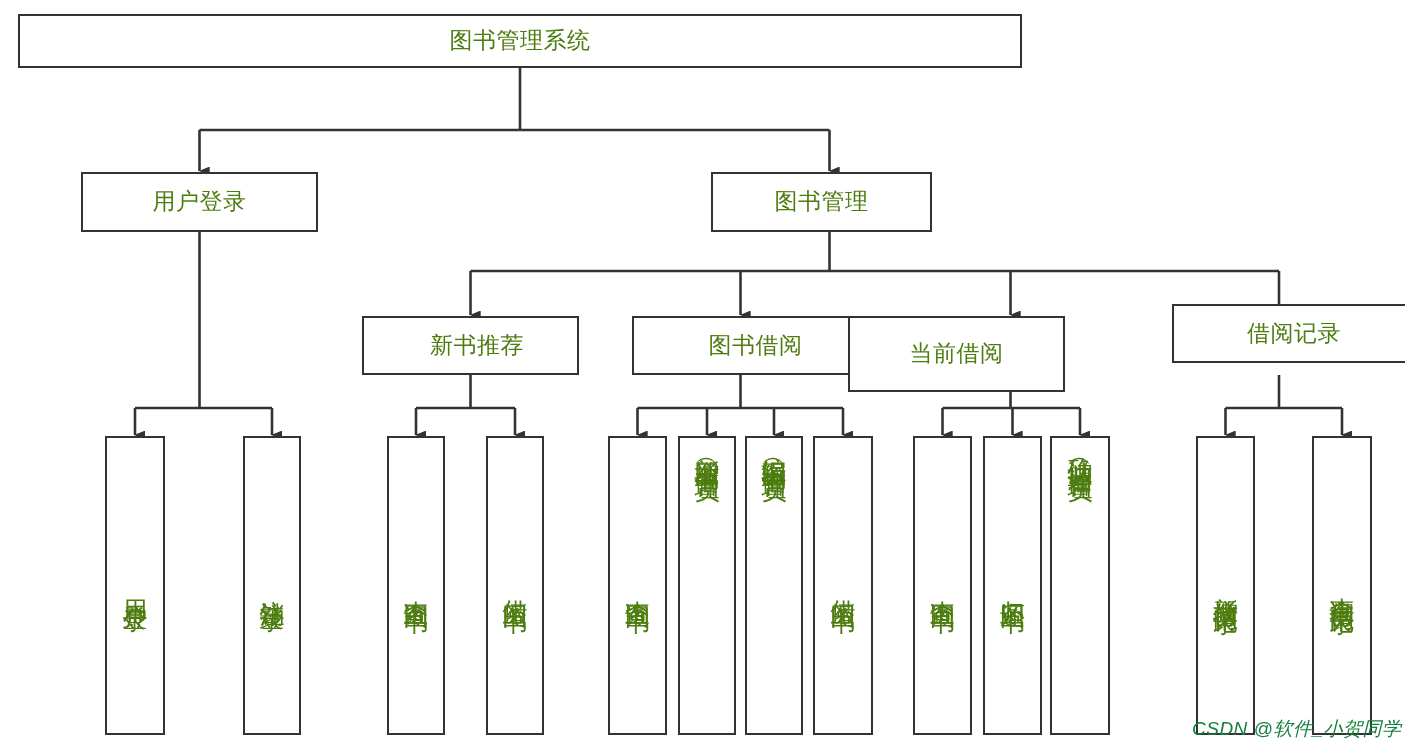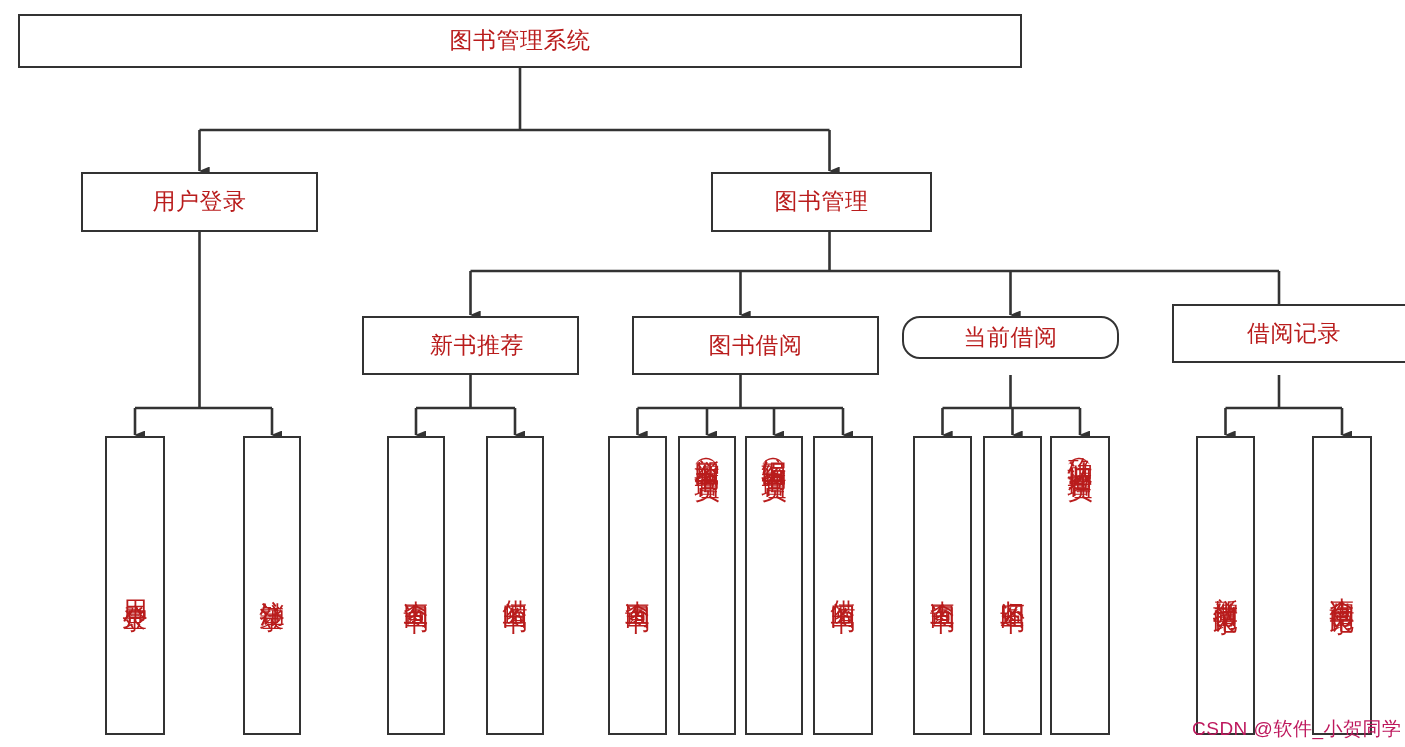--- a/index.html
+++ b/index.html
@@ -32,21 +32,21 @@
     position: absolute;
     box-sizing: border-box;
     background: #ffffff;
     border: 2px solid #333333;
     display: flex;
     align-items: center;
     justify-content: center;
     overflow: hidden;
   }
   .node-label {
-    color: #b91c1c;
+    color: #4d7c0f;
     line-height: 1.02;
     text-align: center;
     white-space: pre;
   }
   .node-box.horizontal .node-label {
     font-size: 23px;
     letter-spacing: 0.5px;
   }
   .node-box.vertical {
     align-items: flex-start;
@@ -129,21 +129,21 @@
       </div>
       <div class="node-box horizontal" style="left: 711px; top: 172px; width: 221px; height: 60px;">
         <span class="node-label">图书管理</span>
       </div>
       <div class="node-box horizontal" style="left: 362px; top: 316px; width: 217px; height: 59px; padding-left: 13px;">
         <span class="node-label">新书推荐</span>
       </div>
       <div class="node-box horizontal" style="left: 632px; top: 316px; width: 247px; height: 59px;">
         <span class="node-label">图书借阅</span>
       </div>
-      <div class="node-box horizontal" style="left: 902px; top: 316px; width: 217px; height: 43px; border-radius: 18px;">
+      <div class="node-box horizontal" style="left: 848px; top: 316px; width: 217px; height: 76px;">
         <span class="node-label">当前借阅</span>
       </div>
       <div class="node-box horizontal" style="left: 1172px; top: 304px; width: 244px; height: 59px;">
         <span class="node-label">借阅记录</span>
       </div>
       <div class="node-box vertical centered" style="left: 105px; top: 436px; width: 60px; height: 299px;">
         <span class="node-label">用户登录</span>
       </div>
       <div class="node-box vertical centered" style="left: 243px; top: 436px; width: 58px; height: 299px;">
         <span class="node-label">注销登录</span>
@@ -176,15 +176,15 @@
         <span class="node-label">确认归还（管理员）</span>
       </div>
       <div class="node-box vertical centered" style="left: 1196px; top: 436px; width: 59px; height: 299px;">
         <span class="node-label">新增借阅记录</span>
       </div>
       <div class="node-box vertical centered" style="left: 1312px; top: 436px; width: 60px; height: 299px;">
         <span class="node-label">查询借阅记录</span>
       </div>
     </div>
 
-  <div class="watermark" style="left: 1192px; top: 716px; color: #be185d;">CSDN @软件_小贺同学</div>
+  <div class="watermark" style="left: 1192px; top: 716px; color: #15803d; font-style: italic;">CSDN @软件_小贺同学</div>
 
 </div>
 
 </body></html>

